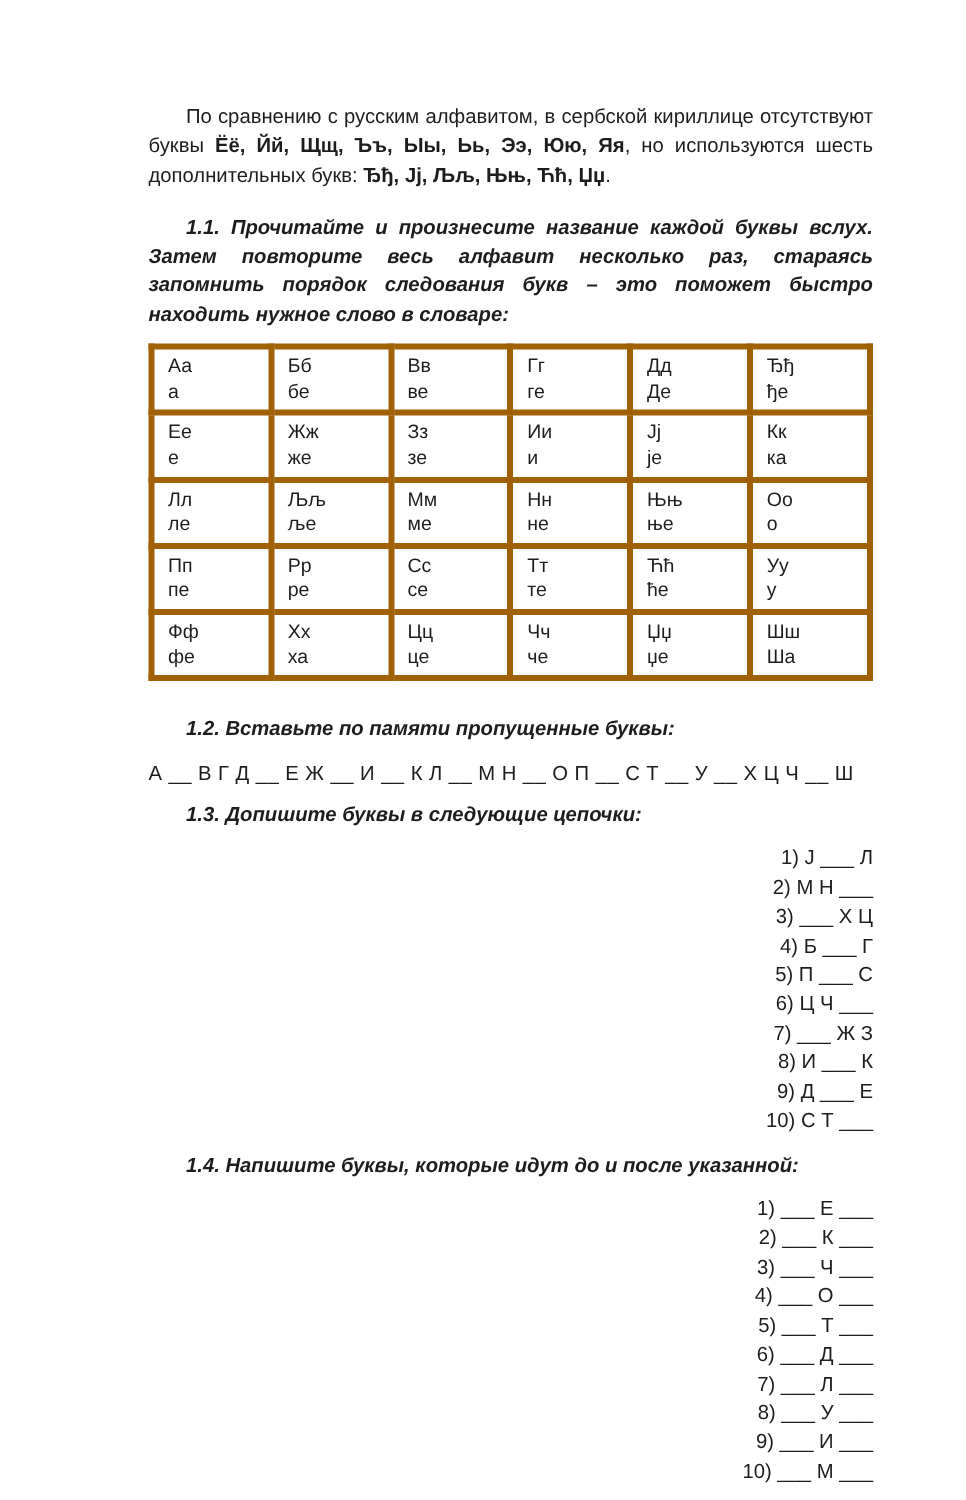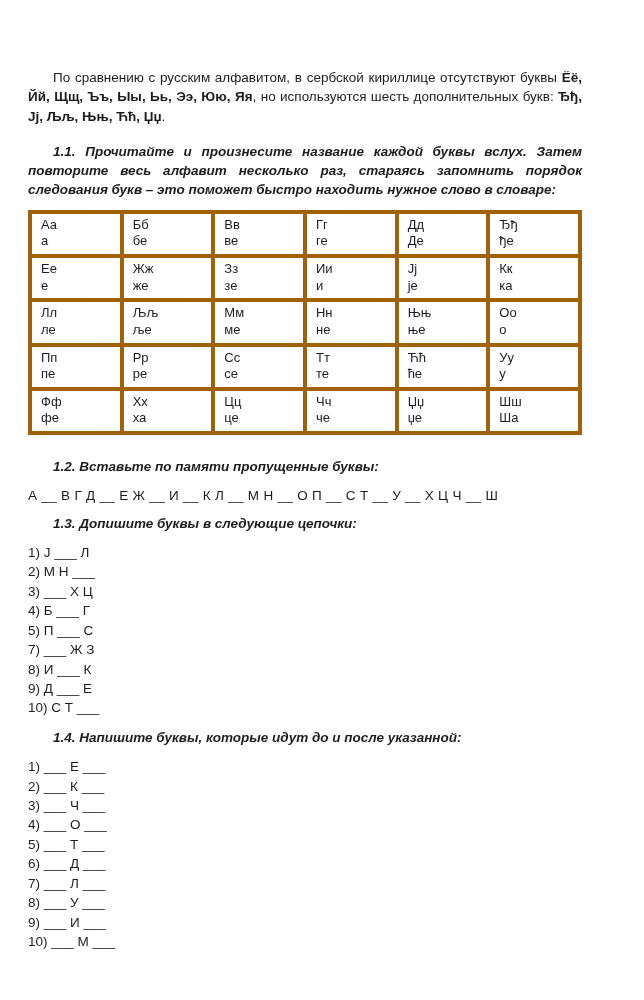--- a/index.html
+++ b/index.html
@@ -3,21 +3,21 @@
 <meta charset="utf-8">
 <style>
   html, body { margin: 0; padding: 0; background: #ffffff; }
   .page {
     position: relative;
     width: 644px;
     height: 1000px;
     margin: 0 auto;
     background: #ffffff;
     box-sizing: border-box;
-    padding: 68px 62px 0 28px;
+    padding: 68px 62px 0 99px;
     font-family: "Liberation Sans", sans-serif;
     color: #1d1d1f;
     font-size: 13.5px;
     line-height: 1.43;
   }
   .intro {
     margin: 0 0 16px 0;
     text-align: justify;
     text-indent: 25px;
   }
@@ -42,21 +42,21 @@
   table.alphabet td {
     border: 4px solid #a16207;
     padding: 3px 4px 4px 9px;
     vertical-align: top;
   }
   .letters-line {
     margin: 0 0 8px 0;
     white-space: nowrap;
     letter-spacing: 0.3px;
   }
-  .chain-list { margin: 0 0 4px 0; }
+  .chain-list { margin: 0 0 4px 0; text-align: right; }
   .chain-item { line-height: 1.44; }
 </style>
 </head>
 <body>
 
 <div class="page">
 
   <p class="intro"><span>По сравнению с русским алфавитом, в сербской кириллице отсутствуют буквы </span><b>Ёё, Йй, Щщ, Ъъ, Ыы, Ьь, Ээ, Юю, Яя</b><span>, но используются шесть дополнительных букв: </span><b>Ђђ, Jj, Љљ, Њњ, Ћћ, Џџ</b><span>.</span></p>
 
   <p class="ex-heading">1.1. Прочитайте и произнесите название каждой буквы вслух. Затем повторите весь алфавит несколько раз, стараясь запомнить порядок следования букв – это поможет быстро находить нужное слово в словаре:</p>
@@ -199,20 +199,21 @@
   <p class="ex-heading">1.2. Вставьте по памяти пропущенные буквы:</p>
   <p class="letters-line">А __ В Г Д __ Е Ж __ И __ К Л __ М Н __ О П __ С Т __ У __ Х Ц Ч __ Ш</p>
 
   <p class="ex-heading mt">1.3. Допишите буквы в следующие цепочки:</p>
   <div class="chain-list">
     <div class="chain-item">1) J ___ Л</div>
     <div class="chain-item">2) М Н ___</div>
     <div class="chain-item">3) ___ Х Ц</div>
     <div class="chain-item">4) Б ___ Г</div>
     <div class="chain-item">5) П ___ С</div>
+    <div class="chain-item">6) Ц Ч ___</div>
     <div class="chain-item">7) ___ Ж З</div>
     <div class="chain-item">8) И ___ К</div>
     <div class="chain-item">9) Д ___ Е</div>
     <div class="chain-item">10) С Т ___</div>
   </div>
 
   <p class="ex-heading mt-lg">1.4. Напишите буквы, которые идут до и после указанной:</p>
   <div class="chain-list">
     <div class="chain-item">1) ___ Е ___</div>
     <div class="chain-item">2) ___ К ___</div>

